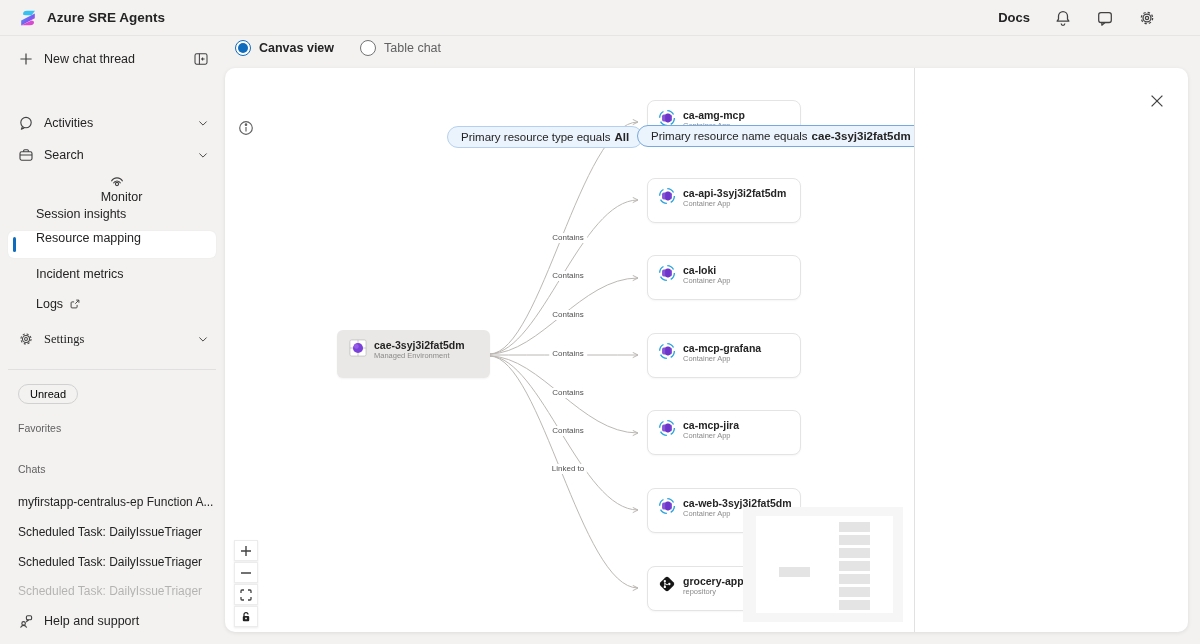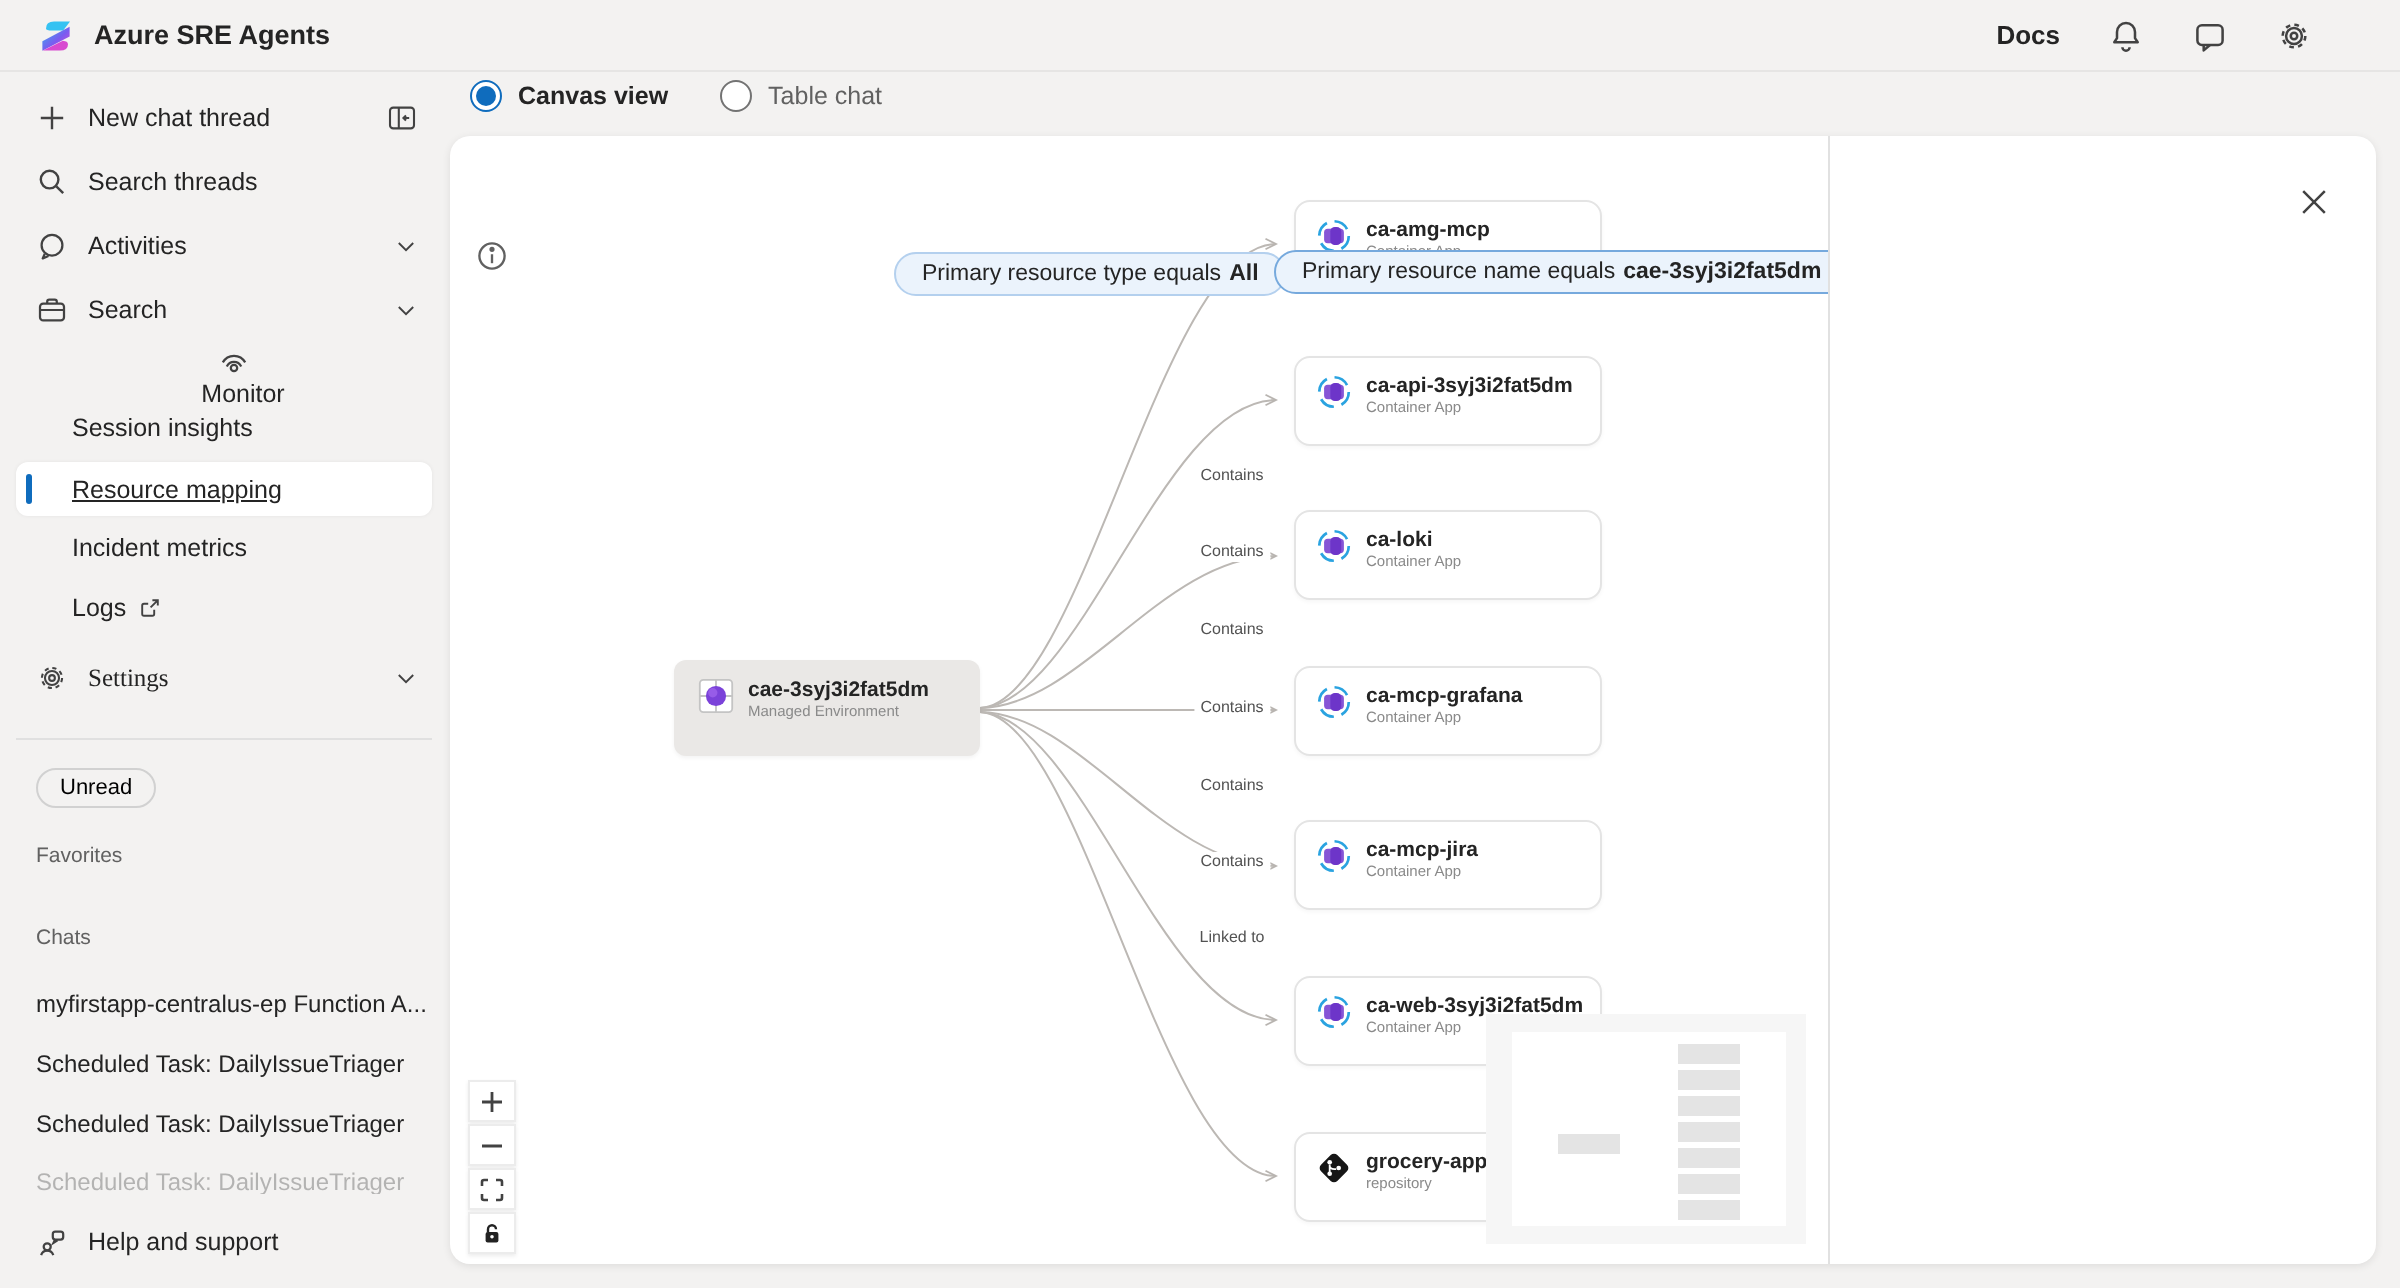--- a/index.html
+++ b/index.html
@@ -28,22 +28,22 @@
   .srow {
     position:absolute; left:0; width:225px; height:26px;
     display:flex; align-items:center; padding-left:18px;
     font-size:12.5px; color:#242424; cursor:pointer;
   }
   .srow .ic { width:16px; height:16px; margin-right:10px; color:#424242; flex:0 0 16px; }
   .srow .chev { margin-left:auto; margin-right:16px; width:12px; height:12px; color:#424242; }
   .sub { padding-left:36px; }
   .sel-pill {
     position:absolute; left:8px; width:208px; height:27px; background:#fff;
-    border-radius:6px; display:flex; align-items:center; padding-left:28px;
-    font-size:12.5px; cursor:pointer; box-shadow:0 0 2px rgba(0,0,0,.06);text-decoration:underline;
+    border-radius:6px; display:flex; align-items:flex-start; padding-left:28px;
+    font-size:12.5px; cursor:pointer; box-shadow:0 0 2px rgba(0,0,0,.06);
   }
   .sel-bar { position:absolute; left:5px; top:6px; width:3px; height:15px; border-radius:2px; background:#0f6cbd; }
   .sidebar-divider { position:absolute; left:8px; width:208px; border-top:1px solid #e0e0e0; }
   .unread-pill {
     position:absolute; left:18px; display:inline-block; padding:3px 11px;
     border:1px solid #d1d1d1; border-radius:11px; font-size:11px; background:transparent; cursor:pointer;
   }
   .group-label { position:absolute; left:18px; font-size:10.5px; color:#616161; }
   .chat-item { position:absolute; left:0; width:218px; padding-left:18px; font-size:12px;
     white-space:nowrap; overflow:hidden; text-overflow:ellipsis; cursor:pointer; }
@@ -78,21 +78,21 @@
   }
   .fpill.active { border-color:#76a9dd; }
   .fpill b { font-weight:bold; }
 
   .info-btn { position:absolute; left:12px; top:51px; width:18px; height:18px; color:#616161; cursor:pointer; z-index:5; }
 
   
   .edges { position:absolute; left:0; top:0; z-index:1; }
   .elabel {
     position:absolute; z-index:2; transform:translate(-50%,-50%);
-    font-size:8px; color:#525252; background:#fff; padding:0 3px; line-height:10px;margin-left:48px;
+    font-size:8px; color:#525252; background:#fff; padding:0 3px; line-height:10px;
   }
   .root-node {
     position:absolute; z-index:3; left:112px; top:262px; width:153px; height:48px;
     background:#eae8e6; border-radius:6px; display:flex; align-items:flex-start;
     padding:9px 0 0 12px; cursor:pointer; box-shadow:0 1px 2px rgba(0,0,0,.05);
   }
   .gnode {
     position:absolute; z-index:3; left:422px; width:154px; height:45px;
     background:#fff; border:1px solid #e4e4e4; border-radius:8px;
     display:flex; align-items:flex-start; padding:8px 0 0 10px; cursor:pointer;
@@ -158,27 +158,20 @@
         <path d="M10 3 v14 M3 10 h14"></path>
       </svg>
     <span>New chat thread</span>
     <svg class="chev" style="width:16px;height:16px;" viewBox="0 0 20 20" fill="none" stroke="currentColor" stroke-width="1.3">
       <rect x="2.5" y="3.5" width="15" height="13" rx="2"></rect>
       <line x1="8" y1="3.5" x2="8" y2="16.5"></line>
       <path d="M14.5 10 h-3.4 m1.4-1.6 L10.9 10 l1.6 1.6"></path>
     </svg>
   </div>
 
-  <div class="srow" style="top:42px;">
-    <svg class="ic" viewBox="0 0 20 20" fill="none" stroke="currentColor" stroke-width="1.5">
-        <circle cx="8.5" cy="8.5" r="5.5"></circle>
-        <line x1="12.7" y1="12.7" x2="17" y2="17"></line>
-      </svg>
-    <span>Search threads</span>
-  </div>
 
   <div class="srow" style="top:74px;">
     <svg class="ic" viewBox="0 0 20 20" fill="none" stroke="currentColor" stroke-width="1.4">
       <circle cx="10" cy="9.5" r="6.5"></circle>
         <path d="M5.5 14.8 L4.2 17.8 l3.6-1.6" stroke-linejoin="round"></path>
     </svg>
     <span>Activities</span>
     <svg class="chev" viewBox="0 0 20 20" fill="none" stroke="currentColor" stroke-width="1.6">
         <path d="M4 7.5 l6 6 6-6"></path>
       </svg>

